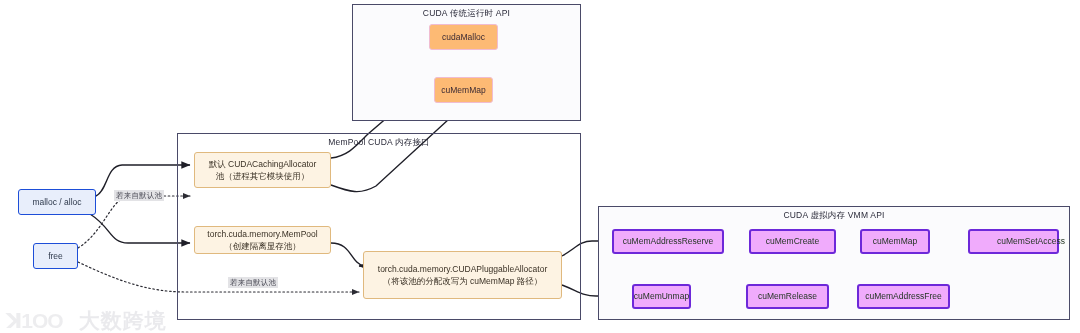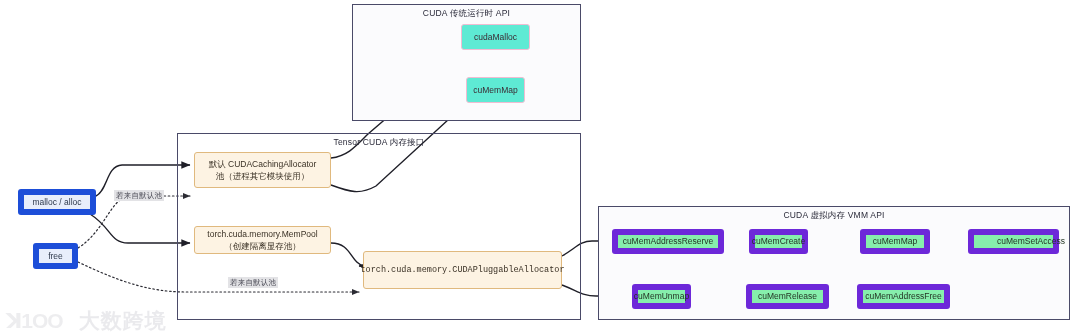--- a/index.html
+++ b/index.html
@@ -47,37 +47,36 @@
     border-radius: 3px;
     font-size: 8.5px;
     line-height: 1.45;
     color: #23232e;
     padding: 2px 4px;
   }
   .node .l2 { font-size: 8.5px; }
 
   .node.blue {
     background: #e8eefb;
-    border: 6px solid #1d4ed8;
+    border: 1px solid #1d4ed8;
     color: #2f3a4d;
   }
   .node.pink {
-    background: #5eead4;
+    background: #fdba74;
     border: 1px solid #f0bcd2;
     color: #3b2a33;
-    margin-left: 32px;
   }
   .node.tan {
     background: #fdf3e3;
     border: 1px solid #e0b97e;
     color: #3a3125;
   }
   .node.green {
-    background: #86efac;
-    border: 6px solid #6d28d9;
+    background: #f0abfc;
+    border: 2px solid #6d28d9;
     color: #243524;
   }
 
   
   #edges {
     position: absolute;
     left: 0; top: 0;
     width: 1080px;
     height: 333px;
     pointer-events: none;
@@ -163,21 +162,21 @@
       <path d="M 78,262 C 120,282 150,292 186,292 L 359,292" marker-end="url(#arrow-dot)"></path>
     </g>
   </svg>
 
 
   <div class="group" style="left:352px;top:4px;width:229px;height:117px;">
     <div class="group-title">CUDA 传统运行时 API</div>
   </div>
 
   <div class="group" style="left:177px;top:133px;width:404px;height:187px;background:transparent;">
-    <div class="group-title">Tensor CUDA 内存接口</div>
+    <div class="group-title">MemPool CUDA 内存接口</div>
   </div>
 
   <div class="group" style="left:598px;top:206px;width:472px;height:114px;">
     <div class="group-title">CUDA 虚拟内存 VMM API</div>
   </div>
 
   <div class="node blue" style="left:18px;top:189px;width:78px;height:26px;">
     <span>malloc / alloc</span>
   </div>
 
@@ -196,29 +195,30 @@
   <div class="node tan" style="left:194px;top:152px;width:137px;height:36px;">
     <span>默认 CUDACachingAllocator</span>
     <span class="l2">池（进程其它模块使用）</span>
   </div>
 
   <div class="node tan" style="left:194px;top:226px;width:137px;height:28px;">
     <span>torch.cuda.memory.MemPool</span>
     <span class="l2">（创建隔离显存池）</span>
   </div>
 
-  <div class="node tan" style="left:363px;top:251px;width:199px;height:38px;font-family:Liberation Mono, monospace;">
+  <div class="node tan" style="left:363px;top:251px;width:199px;height:48px;">
     <span>torch.cuda.memory.CUDAPluggableAllocator</span>
+    <span class="l2">（将该池的分配改写为 cuMemMap 路径）</span>
   </div>
 
   <div class="node green" style="left:612px;top:229px;width:112px;height:25px;">
     <span>cuMemAddressReserve</span>
   </div>
 
-  <div class="node green" style="left:749px;top:229px;width:59px;height:25px;">
+  <div class="node green" style="left:749px;top:229px;width:87px;height:25px;">
     <span>cuMemCreate</span>
   </div>
 
   <div class="node green" style="left:860px;top:229px;width:70px;height:25px;">
     <span>cuMemMap</span>
   </div>
 
   <div class="node green" style="left:968px;top:229px;width:91px;height:25px;padding-left:39px;">
     <span>cuMemSetAccess</span>
   </div>

